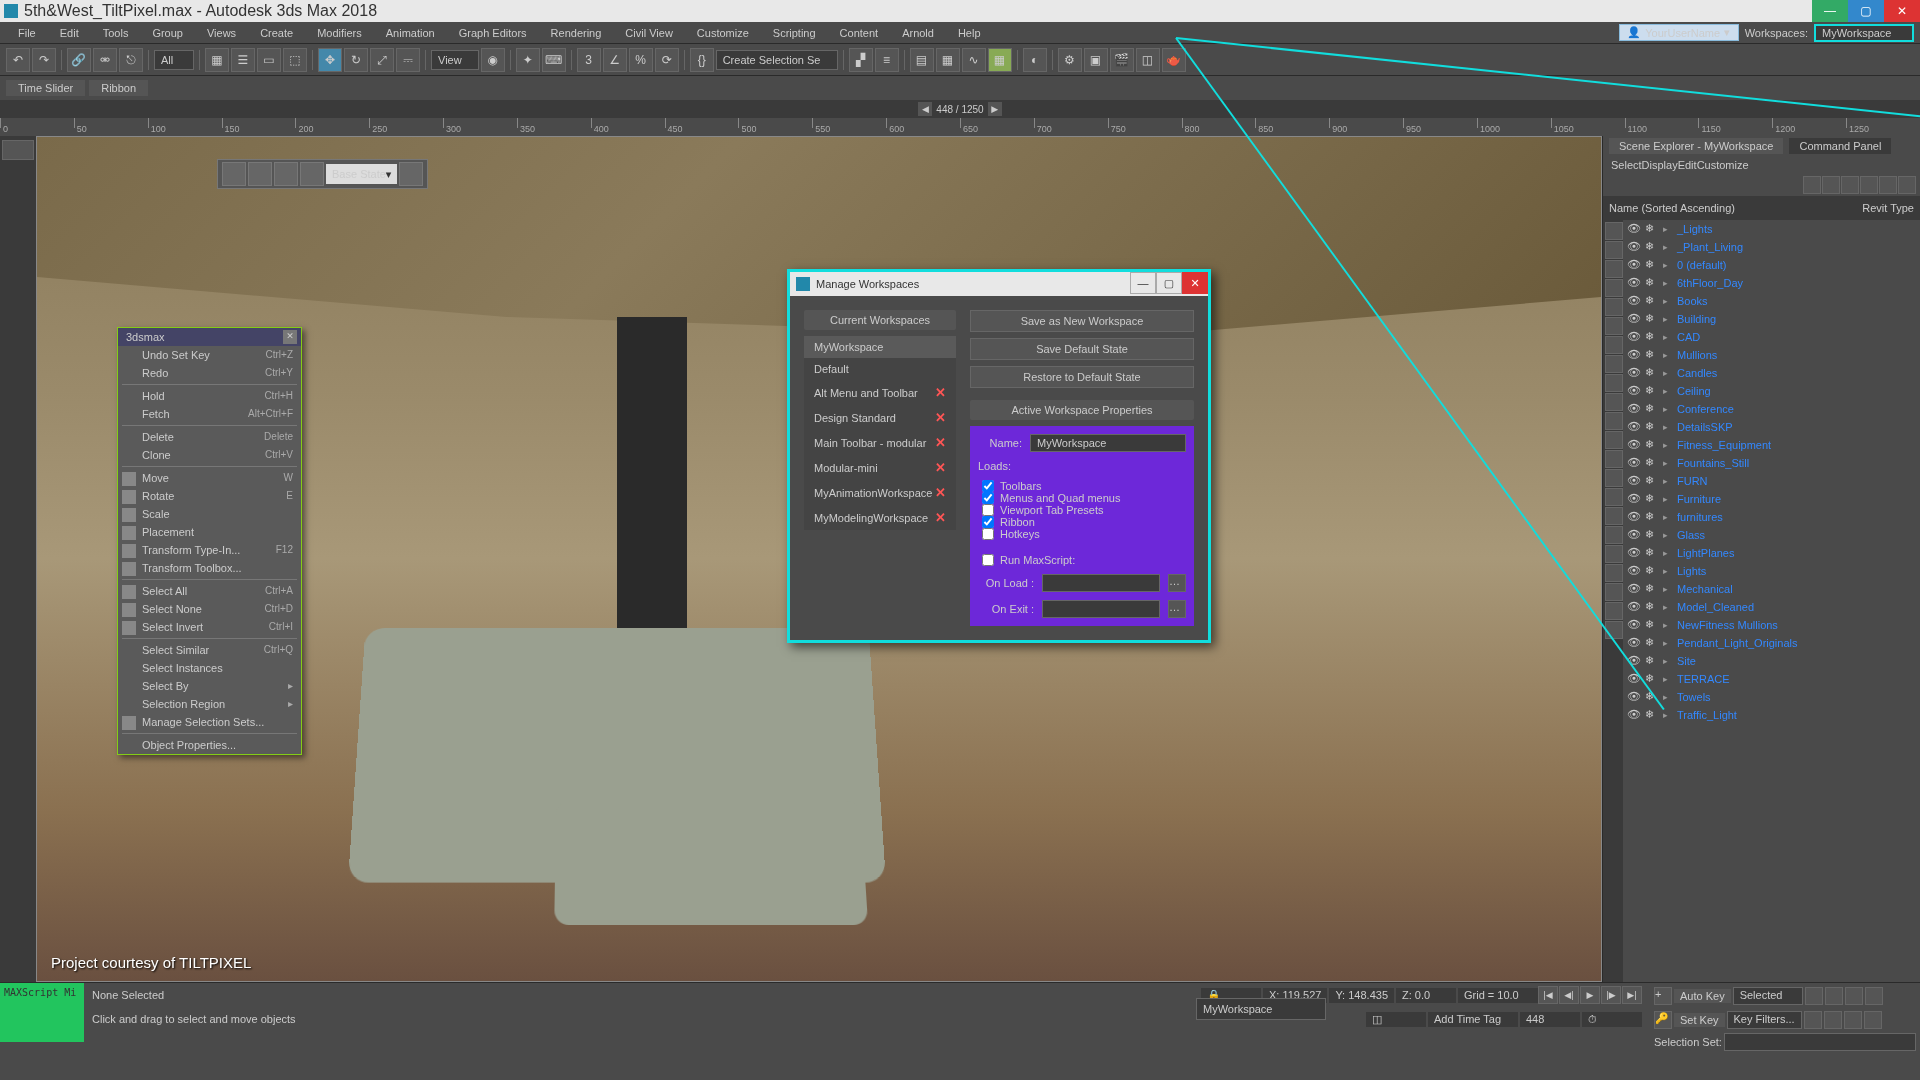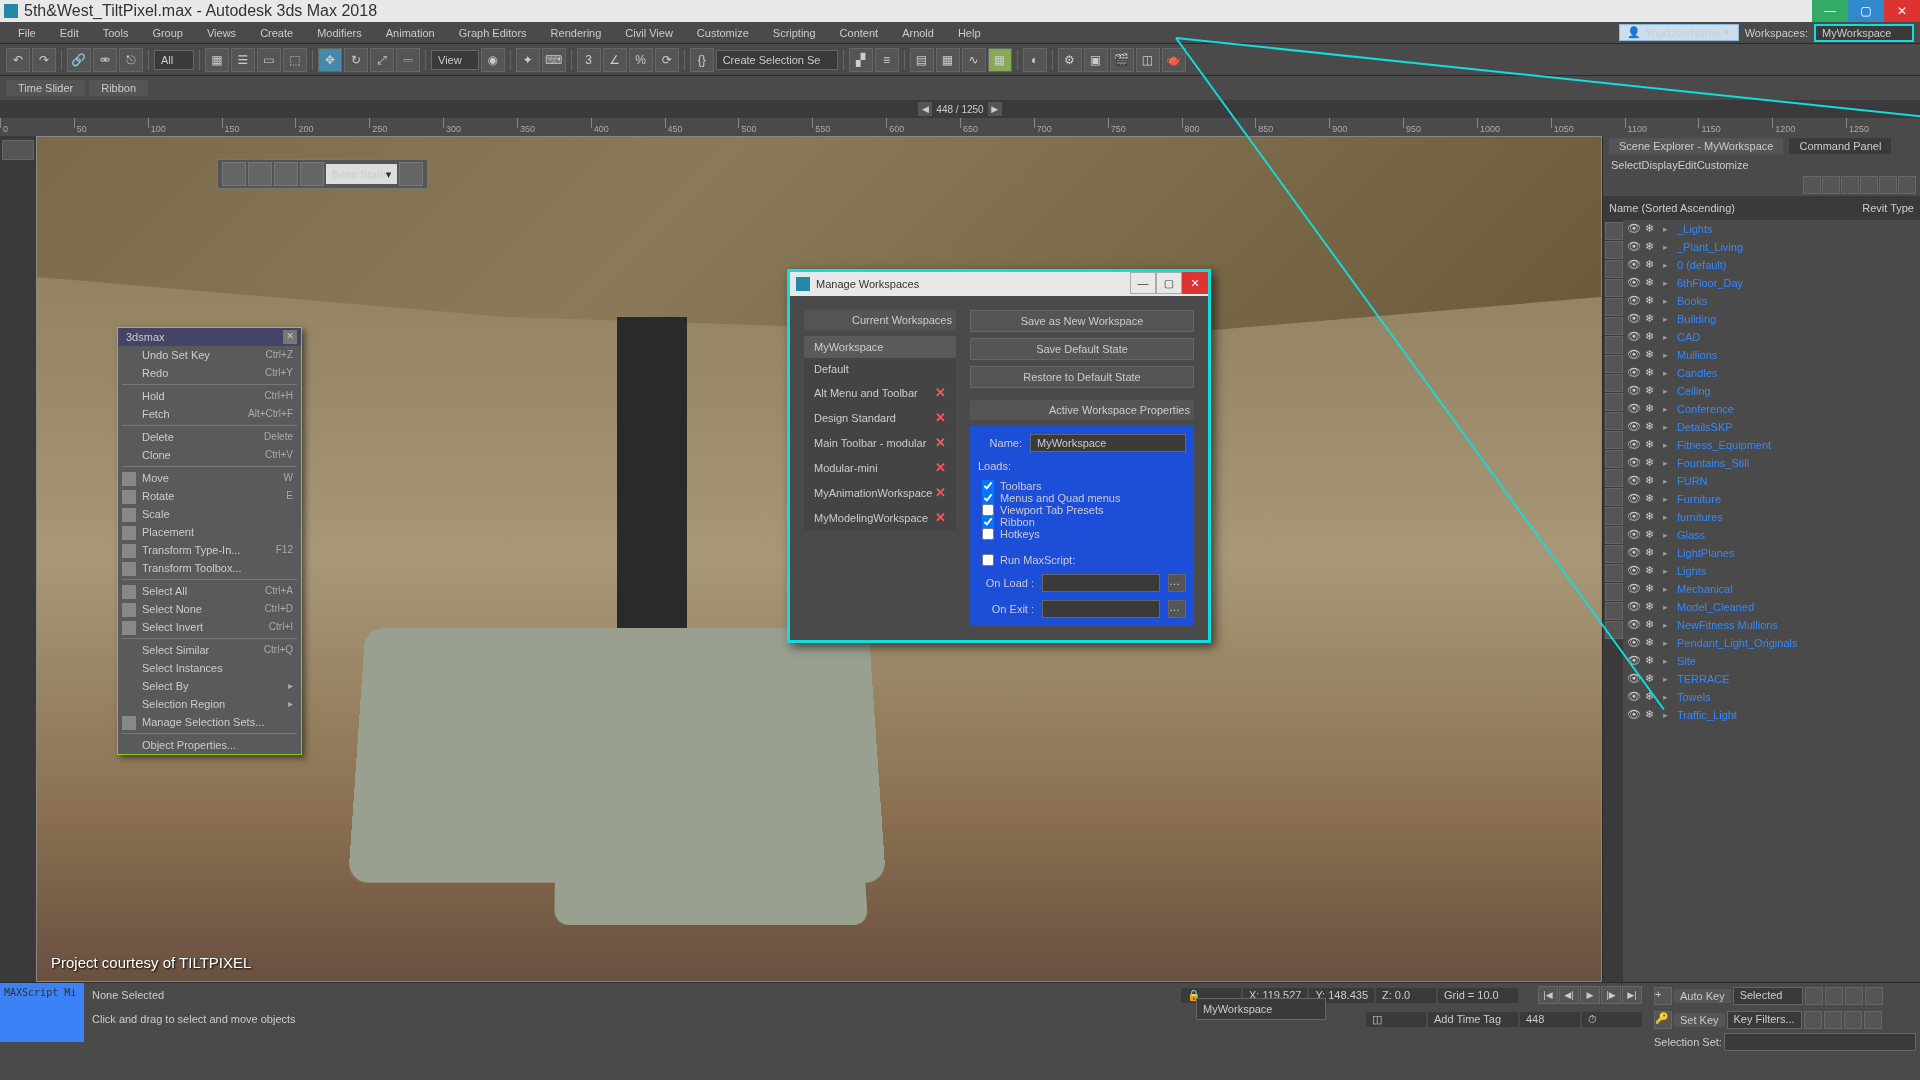--- a/index.html
+++ b/index.html
@@ -69,38 +69,38 @@
 .dialog{position:absolute;top:132px;left:750px;width:424px;background:#4a4a4a;border:3px solid #1dd;box-shadow:4px 4px 10px rgba(0,0,0,.6)}
 .dlgtitle{height:24px;background:#e8e8e8;display:flex;align-items:center;padding:0 6px;position:relative}
 .dlgtitle .t{color:#333}
 .dlgtitle .wb{position:absolute;right:0;top:0;display:flex}
 .dlgtitle .wb div{width:26px;height:22px;display:flex;align-items:center;justify-content:center;color:#fff;font-size:11px}
 .dlgtitle .wb .mn{background:#e8e8e8;color:#333;border:1px solid #aaa}
 .dlgtitle .wb .mx{background:#e8e8e8;color:#333;border:1px solid #aaa}
 .dlgtitle .wb .cl{background:#d33}
 .dlgbody{padding:14px;display:flex;gap:14px}
 .dlgcol{flex:1;display:flex;flex-direction:column;gap:6px}
-.dlgcol .hdr{text-align:right;background:#555;padding:4px;border-radius:2px}
+.dlgcol .hdr{text-align:center;background:#555;padding:4px;border-radius:2px}
 .wslist{background:#444}
 .wslist .wsi{padding:5px 10px;display:flex;justify-content:space-between;align-items:center;cursor:pointer}
 .wslist .wsi.sel{background:#5a5a5a}
 .wslist .wsi .del{color:#f55;font-size:13px;font-weight:bold;cursor:pointer}
 .dlgbtn{background:#555;padding:4px;text-align:center;border:1px solid #666;cursor:pointer}
-.props{background:#1d4ed8;padding:8px;display:flex;flex-direction:column;gap:8px}
+.props{background:#6d28d9;padding:8px;display:flex;flex-direction:column;gap:8px}
 .props .row{display:flex;align-items:center;gap:8px}
 .props .row label{width:44px;text-align:right}
 .props input[type=text]{flex:1;background:#3a3a3a;border:1px solid #666;padding:2px 6px;color:#ccc}
 .props .chk{display:flex;align-items:center;gap:6px;margin-left:4px}
 .props .chk input{width:12px;height:12px}
 .props .script .sinp{background:#3a3a3a;border:1px solid #666;height:18px;flex:1}
 .props .script .sbtn{width:18px;height:18px;background:#555;border:1px solid #666}
 .statusbar{height:60px;background:#4a4a4a;display:flex;border-top:1px solid #2a2a2a}
-.statusbar .left{width:84px;background:#3b82f6;color:#333;padding:4px;font-family:monospace;font-size:10px}
+.statusbar .left{width:84px;background:#22c55e;color:#333;padding:4px;font-family:monospace;font-size:10px}
 .statusbar .mid{flex:1;display:flex;flex-direction:column}
-.statusbar .sline{height:20px;display:flex;align-items:center;padding:12px 8px;gap:20px;font-size:10px;color:#aaa}
+.statusbar .sline{height:20px;display:flex;align-items:center;padding:12px 8px;gap:0;font-size:10px;color:#aaa}
 .statusbar .coords{margin-left:auto;display:flex;gap:2px}
 .statusbar .coord{background:#3a3a3a;padding:1px 6px;min-width:60px}
 .statusbar .rightctl{width:270px;display:flex;flex-wrap:wrap;gap:2px;padding:4px;align-items:center}
 .statusbar .rightctl .sb{width:18px;height:18px;background:#555;border:1px solid #666}
 .statusbar .rightctl .scombo{background:#3a3a3a;border:1px solid #666;padding:1px 6px;min-width:70px;height:18px}
 .playback{display:flex;gap:1px}
 .playback .pb{width:20px;height:18px;background:#555;border:1px solid #666;display:flex;align-items:center;justify-content:center;font-size:9px}
 .dropdown{position:absolute;bottom:60px;left:1200px;height:22px;background:#3a3a3a;border:1px solid #666;display:flex;align-items:center;padding:0 6px;width:150px}
 .highlight-line{position:absolute;border-top:2px solid #1dd;transform-origin:left center;z-index:100;pointer-events:none}
 </style>

